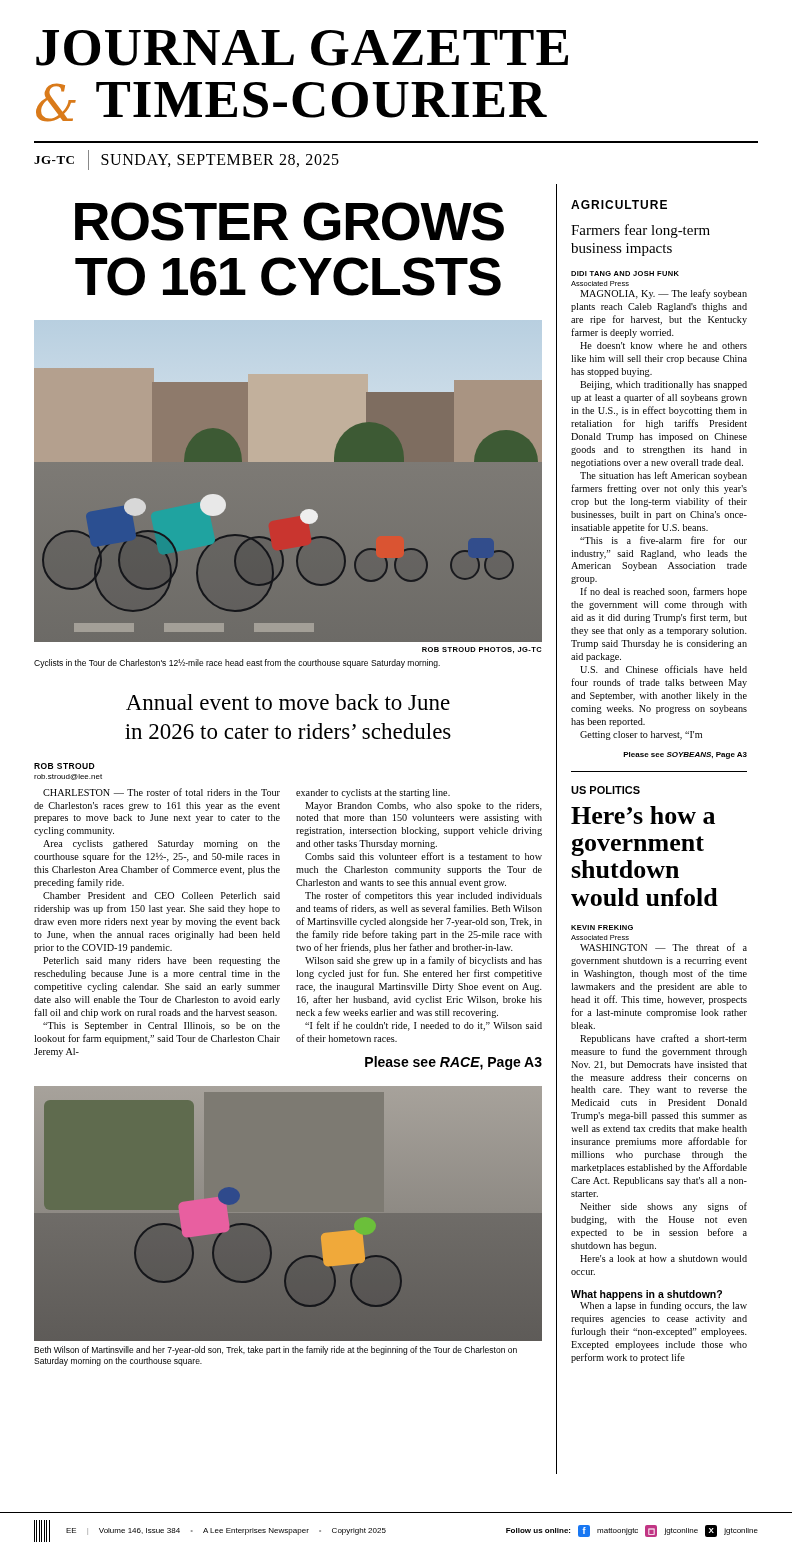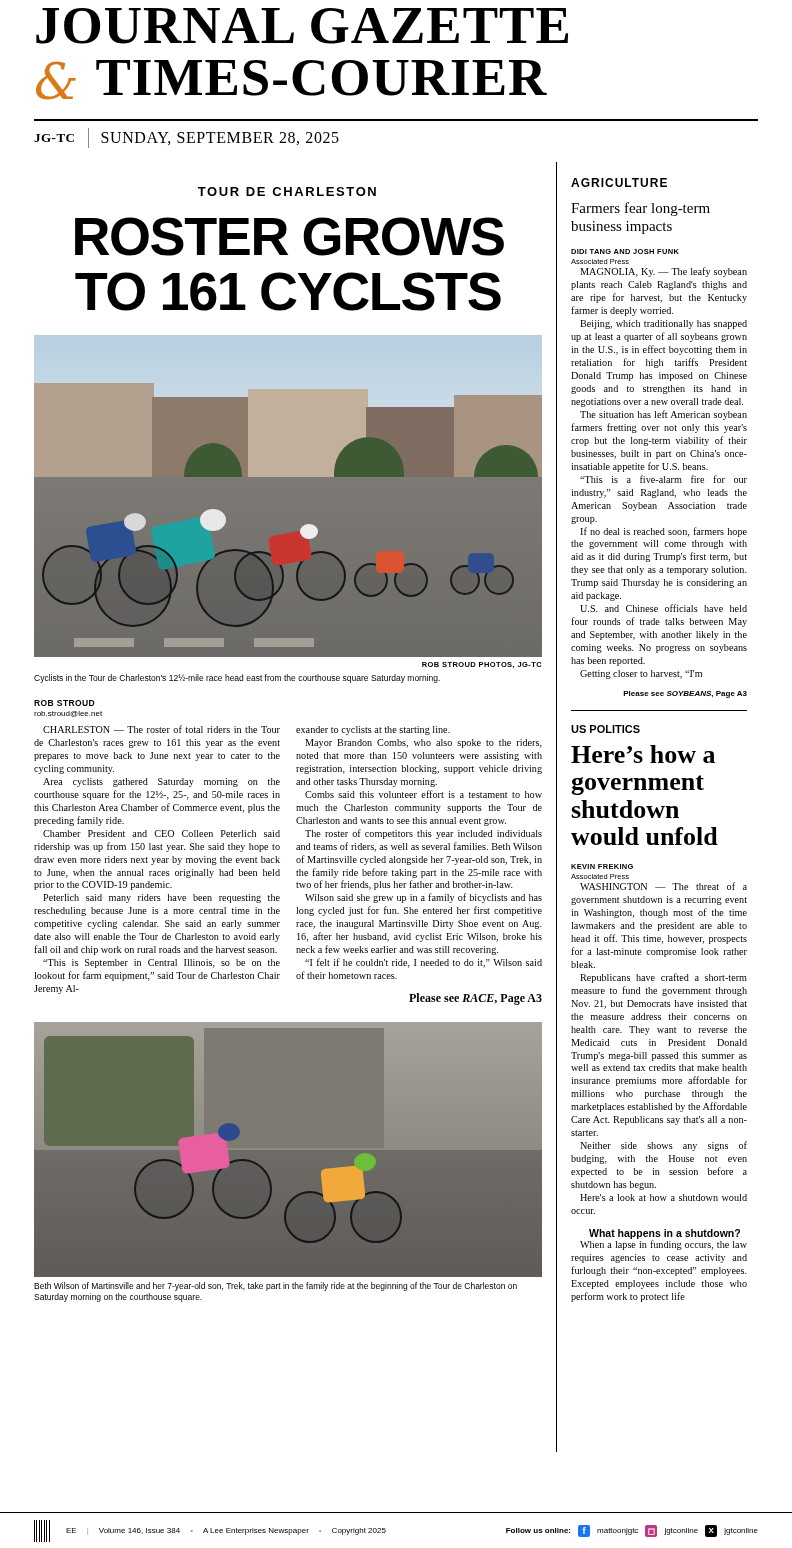--- a/index.html
+++ b/index.html
@@ -19,20 +19,21 @@
     width: 792px;
     height: 1548px;
     position: relative;
     background: #fff;
     box-sizing: border-box;
     padding: 0 34px;
   }
 
   
   .masthead {
+    padding-top: 22px;
   }
   .masthead-title {
     font-family: "Liberation Serif", serif;
     font-weight: bold;
     font-size: 52px;
     line-height: 0.95;
     letter-spacing: -0.5px;
     text-align: left;
   }
   .masthead-line1 {
@@ -204,23 +205,23 @@
     font-family: "Liberation Serif", serif;
     font-size: 10.2px;
     line-height: 1.27;
     text-align: justify;
     margin: 0;
     text-indent: 9px;
   }
   .story-col p.first { text-indent: 9px; }
   .jump {
     text-align: right;
-    font-family: Liberation Serif, serif;
-    font-weight: bold;
-    font-size: 12px;
+    font-family: Liberation Sans, sans-serif;
+    font-weight: bold;
+    font-size: 14px;
     margin-top: 8px;
   }
   .jump i { font-style: italic; font-weight: bold; }
 
   .second-photo {
     margin-top: 16px;
     width: 100%;
     height: 255px;
     position: relative;
     overflow: hidden;
@@ -363,21 +364,20 @@
       <div class="jgtc-badge">JG-TC</div>
       <div class="vrule"></div>
       <div class="dateline">SUNDAY, SEPTEMBER 28, 2025</div>
     </div>
   </div>
 
   <div class="content">
 
     <div class="left-col">
 
-      <div class="kicker">TOUR DE CHARLESTON</div>
       <div class="headline">
         <div>ROSTER GROWS</div>
         <div>TO 161 CYCLSTS</div>
       </div>
 
       <div class="lead-photo">
         <div class="sky"></div>
         <div class="bldg" style="left:0;width:120px;height:132px;bottom:44%;background:#b4a08e;"></div>
         <div class="bldg" style="left:118px;width:100px;height:118px;bottom:44%;background:#8e7a6b;"></div>
         <div class="bldg" style="left:214px;width:120px;height:126px;bottom:44%;background:#c2b09c;"></div>
@@ -414,20 +414,24 @@
           <div class="wheel" style="left:40px;bottom:0;width:30px;height:30px;"></div>
           <div class="body-t" style="left:22px;bottom:24px;width:28px;height:22px;background:#e0532f;"></div>
           <div class="wheel" style="left:96px;bottom:2px;width:26px;height:26px;"></div>
           <div class="wheel" style="left:130px;bottom:2px;width:26px;height:26px;"></div>
           <div class="body-t" style="left:114px;bottom:24px;width:26px;height:20px;background:#2f4c8e;"></div>
         </div>
       </div>
       <div class="photo-credit">ROB STROUD PHOTOS, JG-TC</div>
       <div class="photo-cap">Cyclists in the Tour de Charleston's 12½-mile race head east from the courthouse square Saturday morning.</div>
 
+      <div class="subhead">
+        <div>Annual event to move back to June</div>
+        <div>in 2026 to cater to riders’ schedules</div>
+      </div>
 
       <div class="byline">ROB STROUD</div>
       <div class="byline-mail">rob.stroud@lee.net</div>
 
       <div class="story-cols">
         <div class="story-col">
           <p class="first">CHARLESTON — The roster of total riders in the Tour de Charleston's races grew to 161 this year as the event prepares to move back to June next year to cater to the cycling community.</p>
           <p>Area cyclists gathered Saturday morning on the courthouse square for the 12½-, 25-, and 50-mile races in this Charleston Area Chamber of Commerce event, plus the preceding family ride.</p>
           <p>Chamber President and CEO Colleen Peterlich said ridership was up from 150 last year. She said they hope to draw even more riders next year by moving the event back to June, when the annual races originally had been held prior to the COVID-19 pandemic.</p>
           <p>Peterlich said many riders have been requesting the rescheduling because June is a more central time in the competitive cycling calendar. She said an early summer date also will enable the Tour de Charleston to avoid early fall oil and chip work on rural roads and the harvest season.</p>
@@ -471,20 +475,21 @@
     <div class="divider-v"></div>
 
     <div class="right-col">
 
       <div class="rail-label">AGRICULTURE</div>
       <div class="rail-deck">Farmers fear long-term business impacts</div>
       <div class="rail-byline">DIDI TANG AND JOSH FUNK</div>
       <div class="rail-byline2">Associated Press</div>
       <div class="rail-body">
         <p>MAGNOLIA, Ky. — The leafy soybean plants reach Caleb Ragland's thighs and are ripe for harvest, but the Kentucky farmer is deeply worried.</p>
+        <p>He doesn't know where he and others like him will sell their crop because China has stopped buying.</p>
         <p>Beijing, which traditionally has snapped up at least a quarter of all soybeans grown in the U.S., is in effect boycotting them in retaliation for high tariffs President Donald Trump has imposed on Chinese goods and to strengthen its hand in negotiations over a new overall trade deal.</p>
         <p>The situation has left American soybean farmers fretting over not only this year's crop but the long-term viability of their businesses, built in part on China's once-insatiable appetite for U.S. beans.</p>
         <p>“This is a five-alarm fire for our industry,” said Ragland, who leads the American Soybean Association trade group.</p>
         <p>If no deal is reached soon, farmers hope the government will come through with aid as it did during Trump's first term, but they see that only as a temporary solution. Trump said Thursday he is considering an aid package.</p>
         <p>U.S. and Chinese officials have held four rounds of trade talks between May and September, with another likely in the coming weeks. No progress on soybeans has been reported.</p>
         <p>Getting closer to harvest, “I'm</p>
       </div>
       <div class="rail-jump">
         <span>Please see </span><i>SOYBEANS</i><span>, Page A3</span>
       </div>
@@ -494,21 +499,21 @@
       <div class="rail-sub">US POLITICS</div>
       <div class="rail-head2">Here’s how a government shutdown would unfold</div>
       <div class="rail-byline">KEVIN FREKING</div>
       <div class="rail-byline2">Associated Press</div>
       <div class="rail-body">
         <p>WASHINGTON — The threat of a government shutdown is a recurring event in Washington, though most of the time lawmakers and the president are able to head it off. This time, however, prospects for a last-minute compromise look rather bleak.</p>
         <p>Republicans have crafted a short-term measure to fund the government through Nov. 21, but Democrats have insisted that the measure address their concerns on health care. They want to reverse the Medicaid cuts in President Donald Trump's mega-bill passed this summer as well as extend tax credits that make health insurance premiums more affordable for millions who purchase through the marketplaces established by the Affordable Care Act. Republicans say that's all a non-starter.</p>
         <p>Neither side shows any signs of budging, with the House not even expected to be in session before a shutdown has begun.</p>
         <p>Here's a look at how a shutdown would occur.</p>
       </div>
-      <div class="rail-sub" style="font-size:10.5px;margin-top:9px;margin-left:18px;">What happens in a shutdown?</div>
+      <div class="rail-sub" style="font-size:10.5px;margin-top:9px;">What happens in a shutdown?</div>
       <div class="rail-body">
         <p>When a lapse in funding occurs, the law requires agencies to cease activity and furlough their “non-excepted” employees. Excepted employees include those who perform work to protect life</p>
       </div>
 
     </div>
   </div>
 
   <div class="footer">
     <div class="footer-left">
       <div class="barcode"></div>

